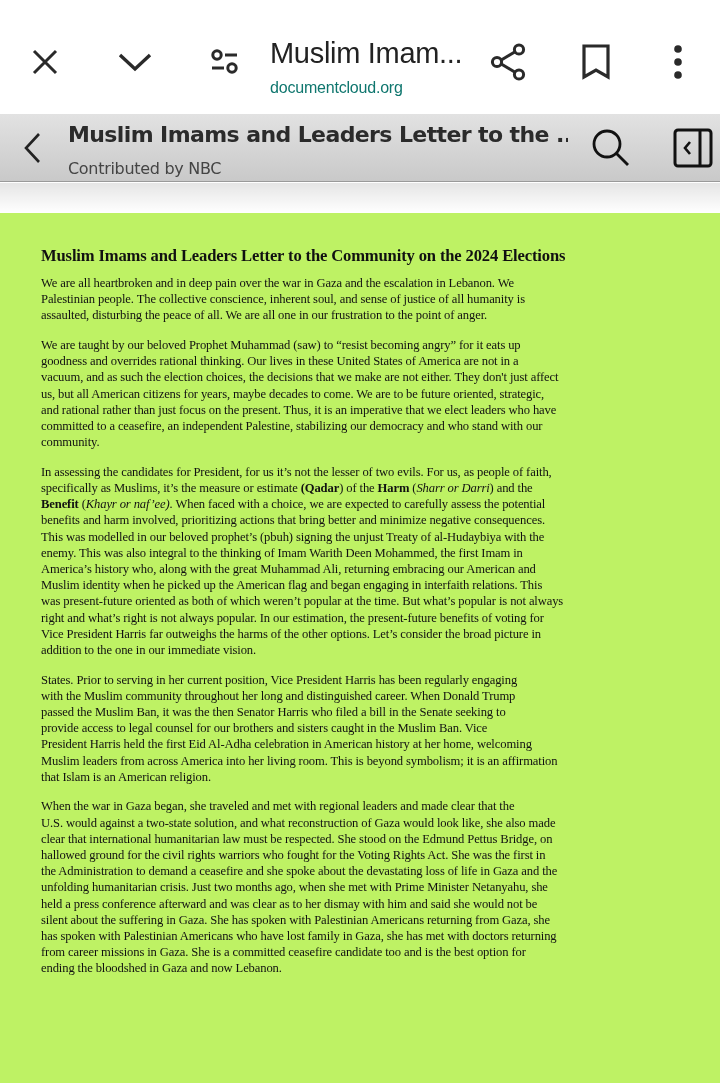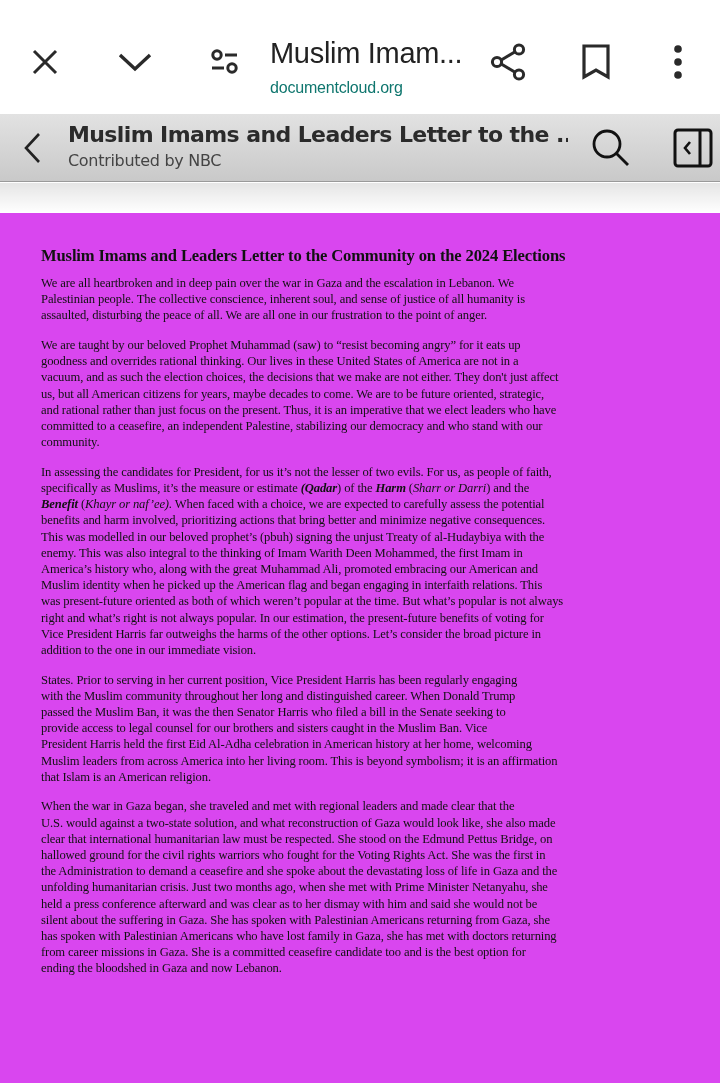--- a/index.html
+++ b/index.html
@@ -43,54 +43,54 @@
       position: absolute; left: 14px; top: 12px; width: 36px; height: 44px;
       display: flex; align-items: center; justify-content: center; cursor: pointer;
     }
     .dh-title {
       position: absolute; left: 68px; top: 6px; width: 500px;
       font-family: "DejaVu Sans", sans-serif; font-weight: bold;
       font-size: 22px; color: #2b2b2b; white-space: nowrap; overflow: hidden;
       letter-spacing: -0.6px; line-height: 30px;
     }
     .dh-sub {
-      position: absolute; left: 68px; top: 36px;
+      position: absolute; left: 68px; top: 44px;
       font-family: "DejaVu Sans", sans-serif;
       font-size: 16px; color: #444; white-space: nowrap; letter-spacing: -0.3px;
       line-height: 22px;
     }
     .dh-search {
       position: absolute; left: 586px; top: 10px; width: 50px; height: 48px;
       display: flex; align-items: center; justify-content: center; cursor: pointer;
     }
     .dh-panel {
       position: absolute; left: 668px; top: 10px; width: 50px; height: 48px;
       display: flex; align-items: center; justify-content: center; cursor: pointer;
     }
     
     .doc-page {
       position: absolute; left: 0; top: 213px; width: 720px; height: 870px;
-      background: #d946ef;
+      background: #bef264;
     }
     .doc-content {
       position: absolute; left: 41px; top: 32px; width: 640px;
       font-family: "Liberation Serif", serif; color: #111;
     }
     .doc-heading {
       font-family: "Liberation Serif", serif; font-weight: bold;
       font-size: 16.6px; line-height: 22px; white-space: nowrap;
       letter-spacing: -0.15px;
       margin-bottom: 8px;
     }
     .para { margin-bottom: 13.4px; }
     .line {
       font-size: 12.6px; line-height: 16.2px; white-space: nowrap;
       letter-spacing: -0.12px;
     }
-    .b { font-weight: bold; font-style: italic; }
+    .b { font-weight: bold; }
     .i { font-style: italic; }
   </style>
 </head>
 <body>
 
 <div class="browser-bar">
   <div class="bb-icon" style="left:19px;">
     <svg width="30" height="30" viewBox="0 0 30 30">
       <path d="M4 4 L26 26 M26 4 L4 26" stroke="#2a2a2a" stroke-width="3" stroke-linecap="butt"></path>
     </svg>
@@ -177,21 +177,21 @@
           <div class="line">committed to a ceasefire, an independent Palestine, stabilizing our democracy and who stand with our</div>
           <div class="line">community.</div>
         </div>
         <div class="para">
           <div class="line">In assessing the candidates for President, for us it’s not the lesser of two evils. For us, as people of faith,</div>
           <div class="line"><span>specifically as Muslims, it’s the measure or estimate </span><span class="b">(Qadar</span><span>) of the </span><span class="b">Harm</span><span> (</span><span class="i">Sharr or Darri</span><span>) and the</span></div>
           <div class="line"><span class="b">Benefit</span><span> (</span><span class="i">Khayr or naf’ee).</span><span> When faced with a choice, we are expected to carefully assess the potential</span></div>
           <div class="line">benefits and harm involved, prioritizing actions that bring better and minimize negative consequences.</div>
           <div class="line">This was modelled in our beloved prophet’s (pbuh) signing the unjust Treaty of al-Hudaybiya with the</div>
           <div class="line">enemy. This was also integral to the thinking of Imam Warith Deen Mohammed, the first Imam in</div>
-          <div class="line">America’s history who, along with the great Muhammad Ali, promoted embracing our American and</div>
+          <div class="line">America’s history who, along with the great Muhammad Ali, returning embracing our American and</div>
           <div class="line">Muslim identity when he picked up the American flag and began engaging in interfaith relations. This</div>
           <div class="line">was present-future oriented as both of which weren’t popular at the time. But what’s popular is not always</div>
           <div class="line">right and what’s right is not always popular. In our estimation, the present-future benefits of voting for</div>
           <div class="line">Vice President Harris far outweighs the harms of the other options. Let’s consider the broad picture in</div>
           <div class="line">addition to the one in our immediate vision.</div>
         </div>
         <div class="para">
           <div class="line">States. Prior to serving in her current position, Vice President Harris has been regularly engaging</div>
           <div class="line">with the Muslim community throughout her long and distinguished career. When Donald Trump</div>
           <div class="line">passed the Muslim Ban, it was the then Senator Harris who filed a bill in the Senate seeking to</div>

